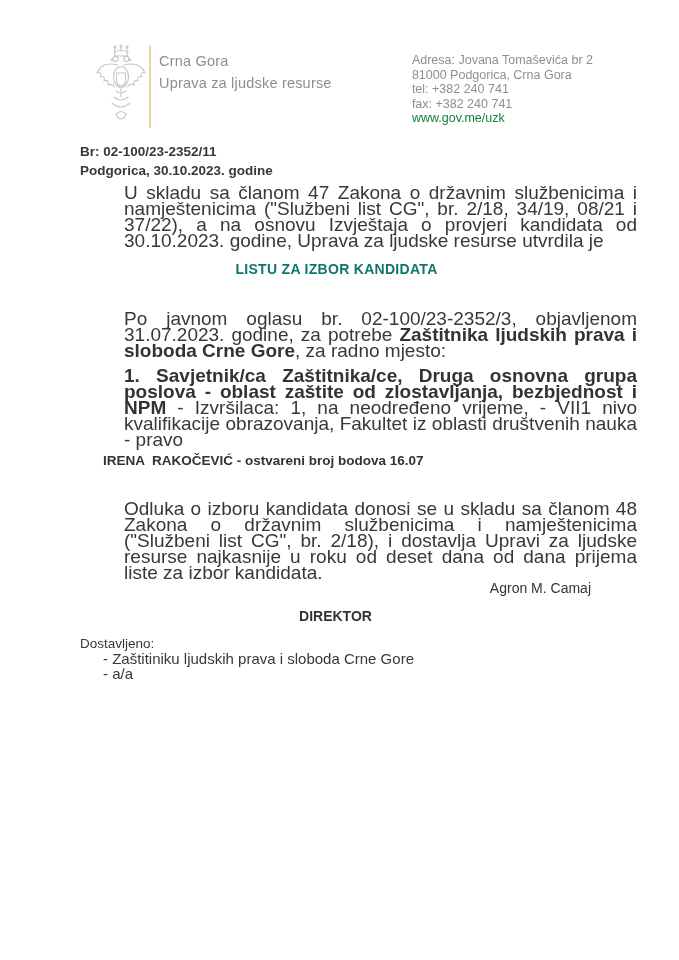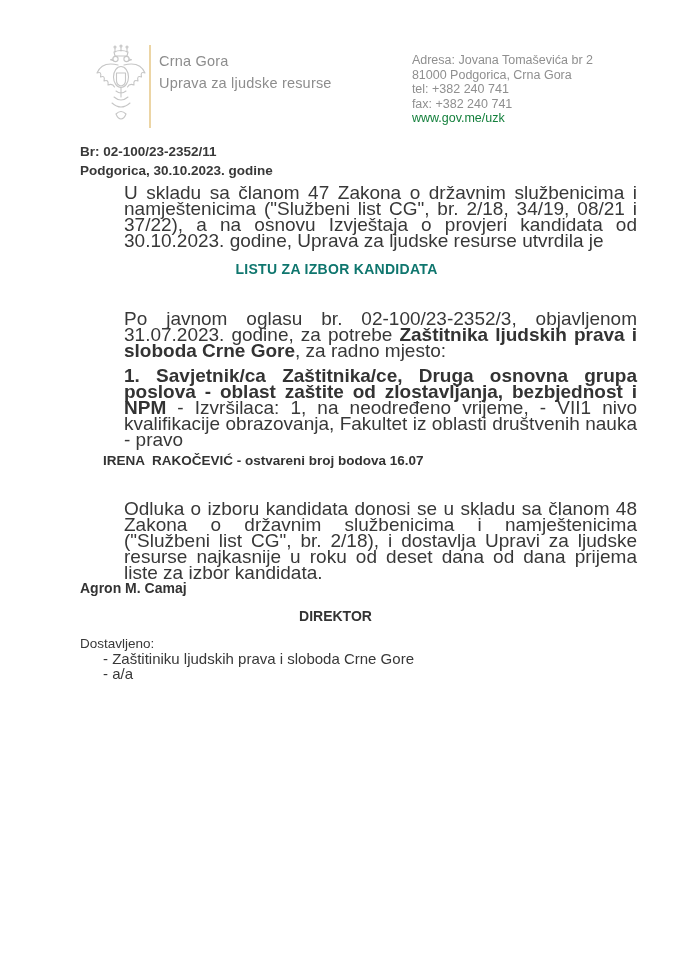--- a/index.html
+++ b/index.html
@@ -54,22 +54,22 @@
   .candidate {
     position: absolute; left: 103px;
     font-weight: bold; font-size: 13.5px; color: #333333;
     white-space: pre-wrap;
   }
   .candidate-1 { top: 428px; }
   .candidate-2 { top: 453px; }
   .p-closing { top: 501px; }
   .sig-name {
     position: absolute; left: 80px; top: 580px; width: 513px;
-    text-align: left; padding-right: 2px; box-sizing: border-box;
-    font-weight: bold; font-size: 14px; color: #333333;
+    text-align: right; padding-right: 2px; box-sizing: border-box;
+    font-weight: normal; font-size: 14px; color: #333333;
   }
   .sig-role {
     position: absolute; left: 80px; top: 608px; width: 513px;
     text-align: center; padding-right: 2px; box-sizing: border-box;
     font-weight: bold; font-size: 14px; color: #333333;
   }
   .dist-label {
     position: absolute; left: 80px; top: 636px;
     font-size: 13.5px;
   }

